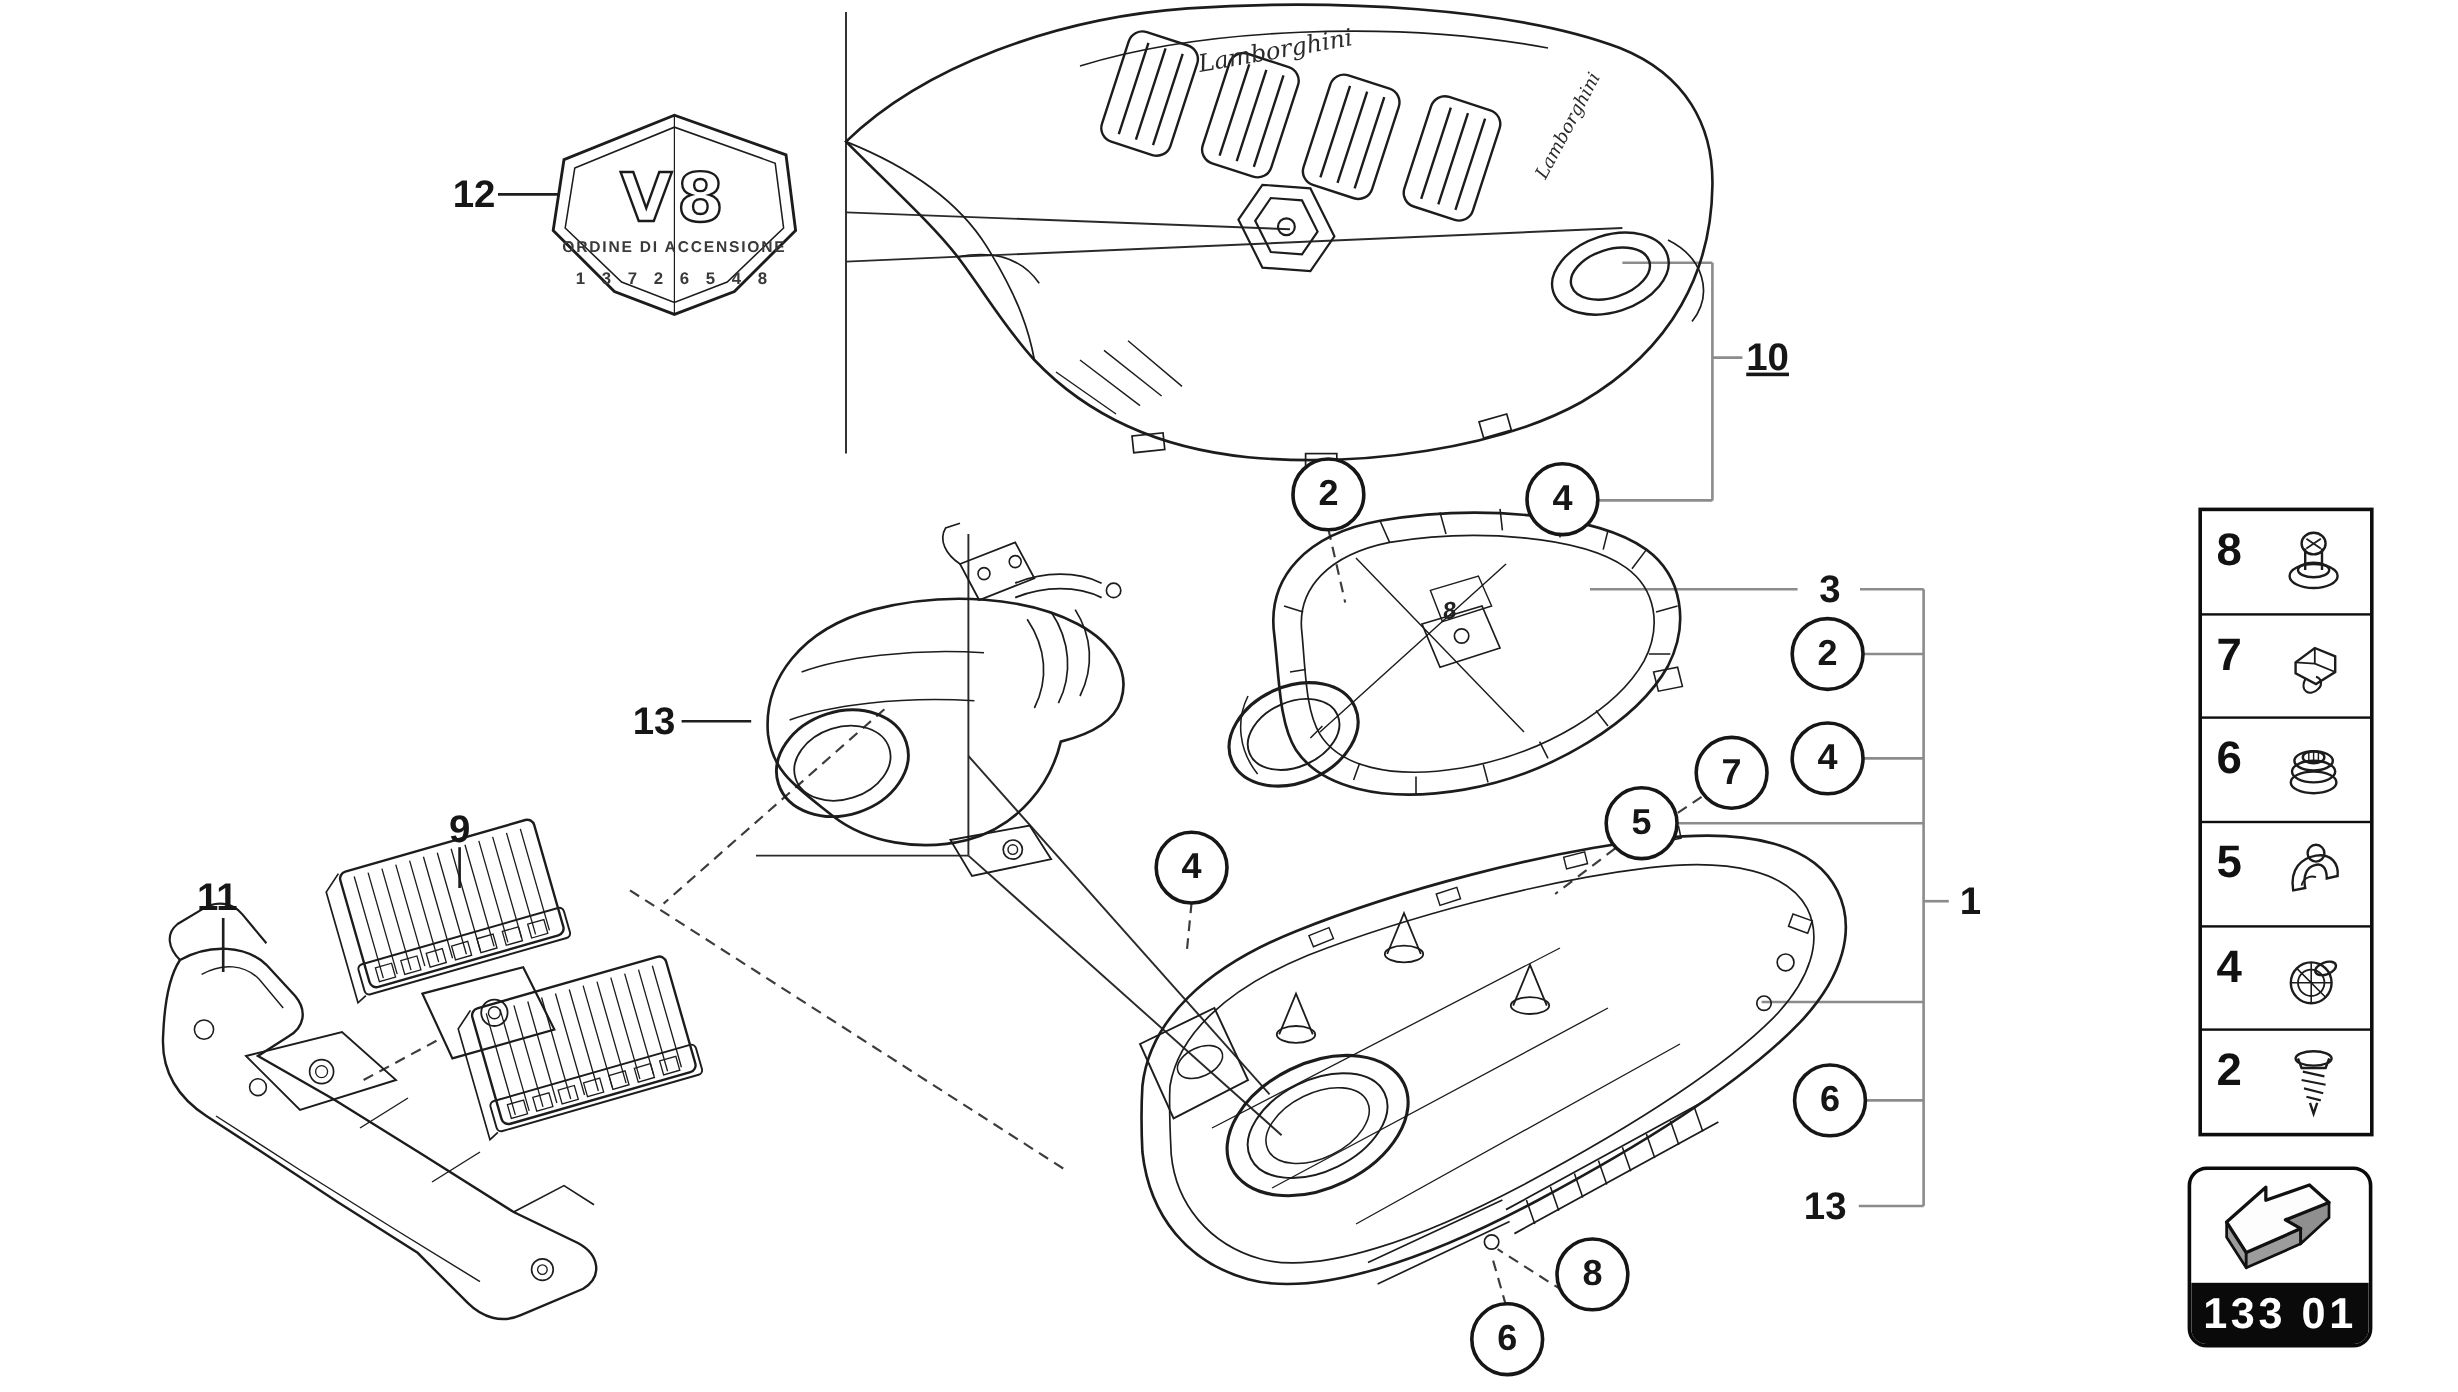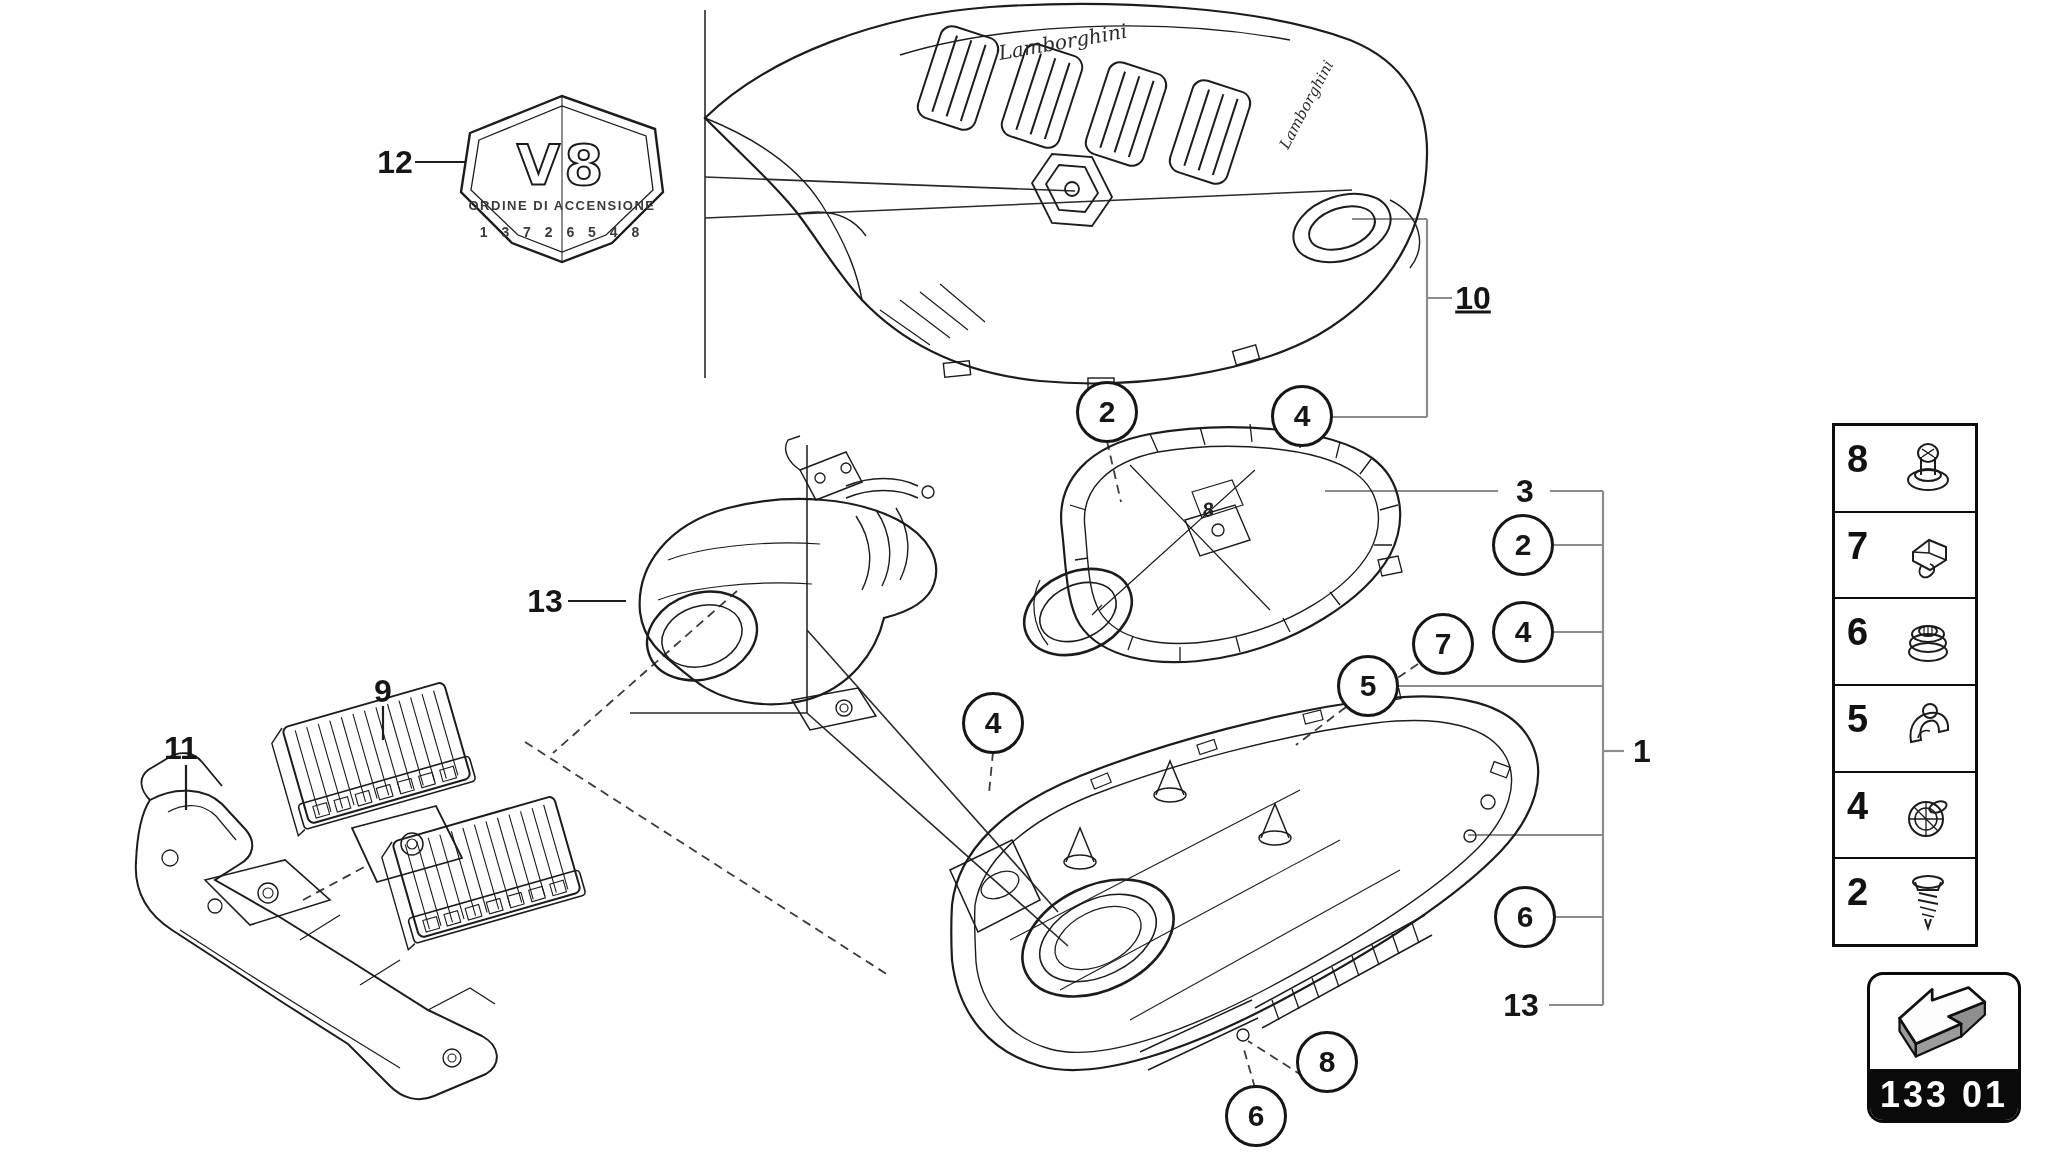--- a/index.html
+++ b/index.html
@@ -17,21 +17,21 @@
   #legend{position:absolute;left:1832px;top:423px;width:146px;height:524px;
           border:3px solid #0d0d0d;background:#fff;display:flex;flex-direction:column;box-sizing:border-box;}
   .legend-row{flex:1;display:flex;align-items:center;border-top:2.5px solid #0d0d0d;position:relative;}
   .legend-row:first-child{border-top:none;}
   .legend-num{font:700 38px "Liberation Sans",sans-serif;color:#111;padding:0 0 18px 12px;width:34px;}
   .legend-icon{flex:1;display:flex;align-items:center;justify-content:center;}
   .legend-icon svg{position:static;}
   
   #code-box{position:absolute;left:1823px;top:972px;width:154px;height:151px;box-sizing:border-box;
             border:3.5px solid #0a0a0a;border-radius:16px;overflow:hidden;background:#fff;
-            display:flex;flex-direction:column;margin-left:44px;}
+            display:flex;flex-direction:column;}
   #code-arrow{flex:1;display:flex;align-items:center;justify-content:center;}
   #code-arrow svg{position:static;}
   #code-strip{height:51px;background:#0a0a0a;color:#fff;display:flex;align-items:center;justify-content:center;
               font:700 36px "Liberation Sans",sans-serif;letter-spacing:3px;}
 </style>
 </head>
 <body>
 
 <div id="stage">
 

